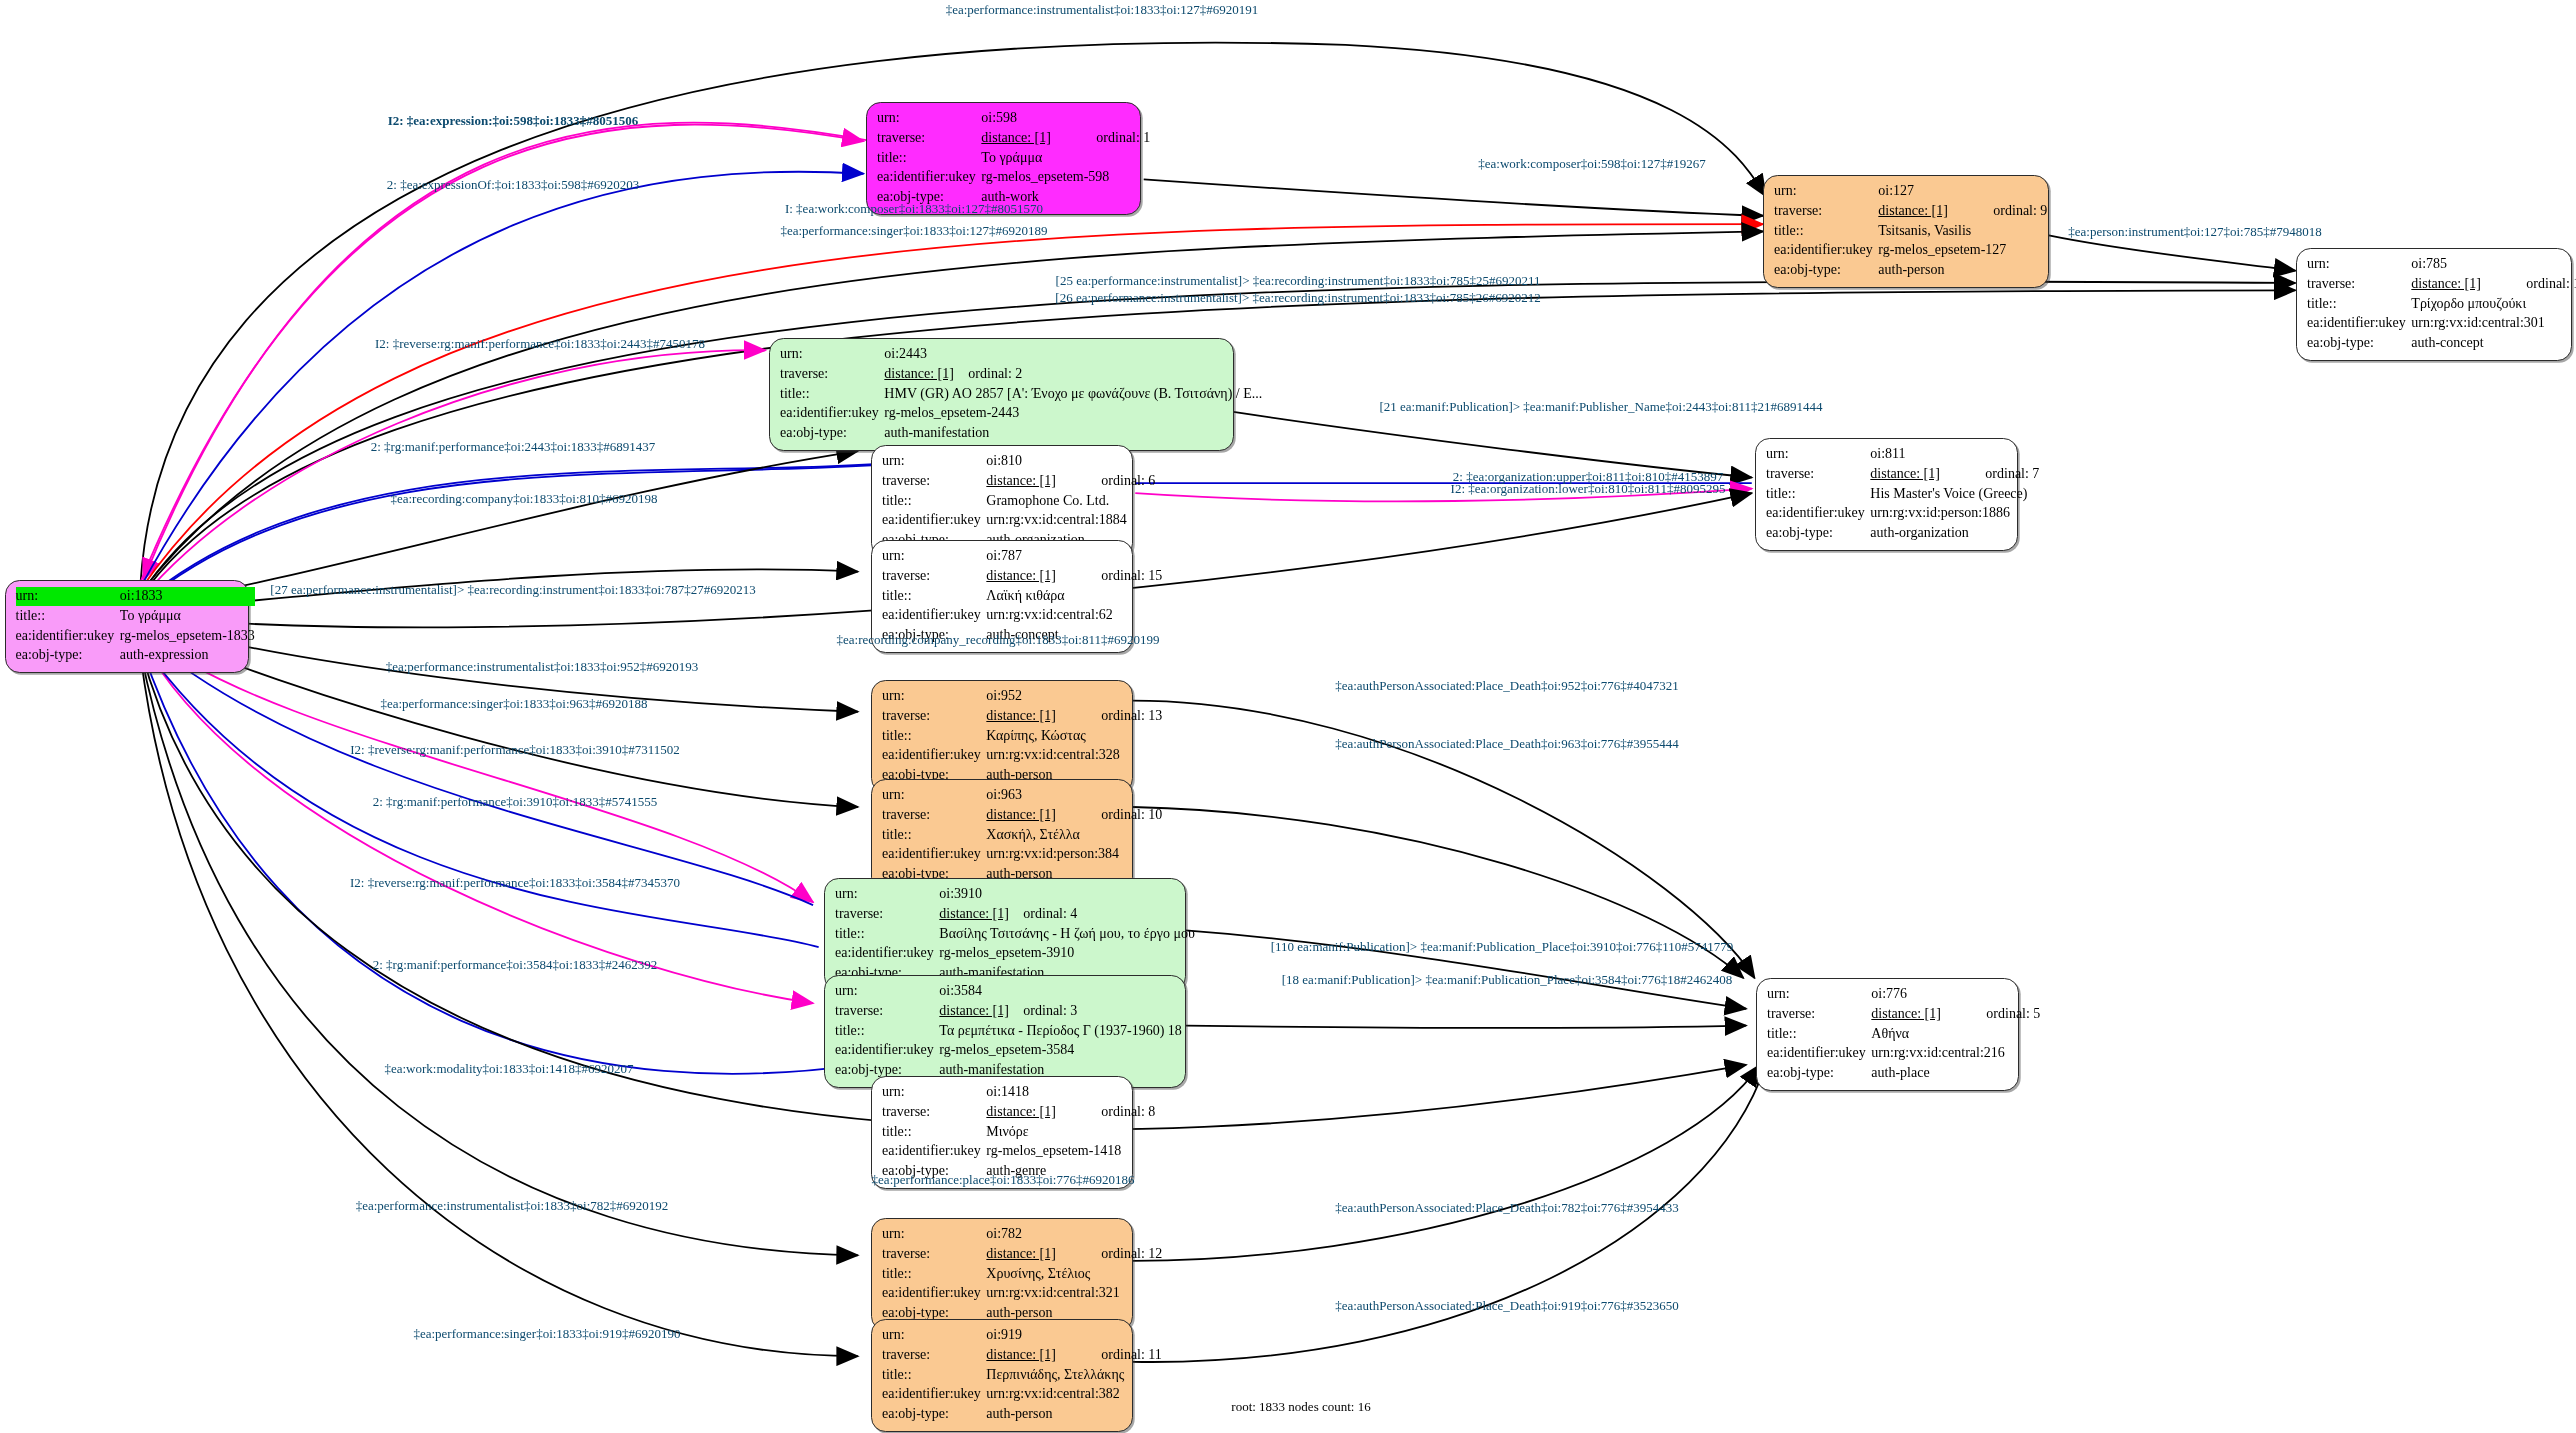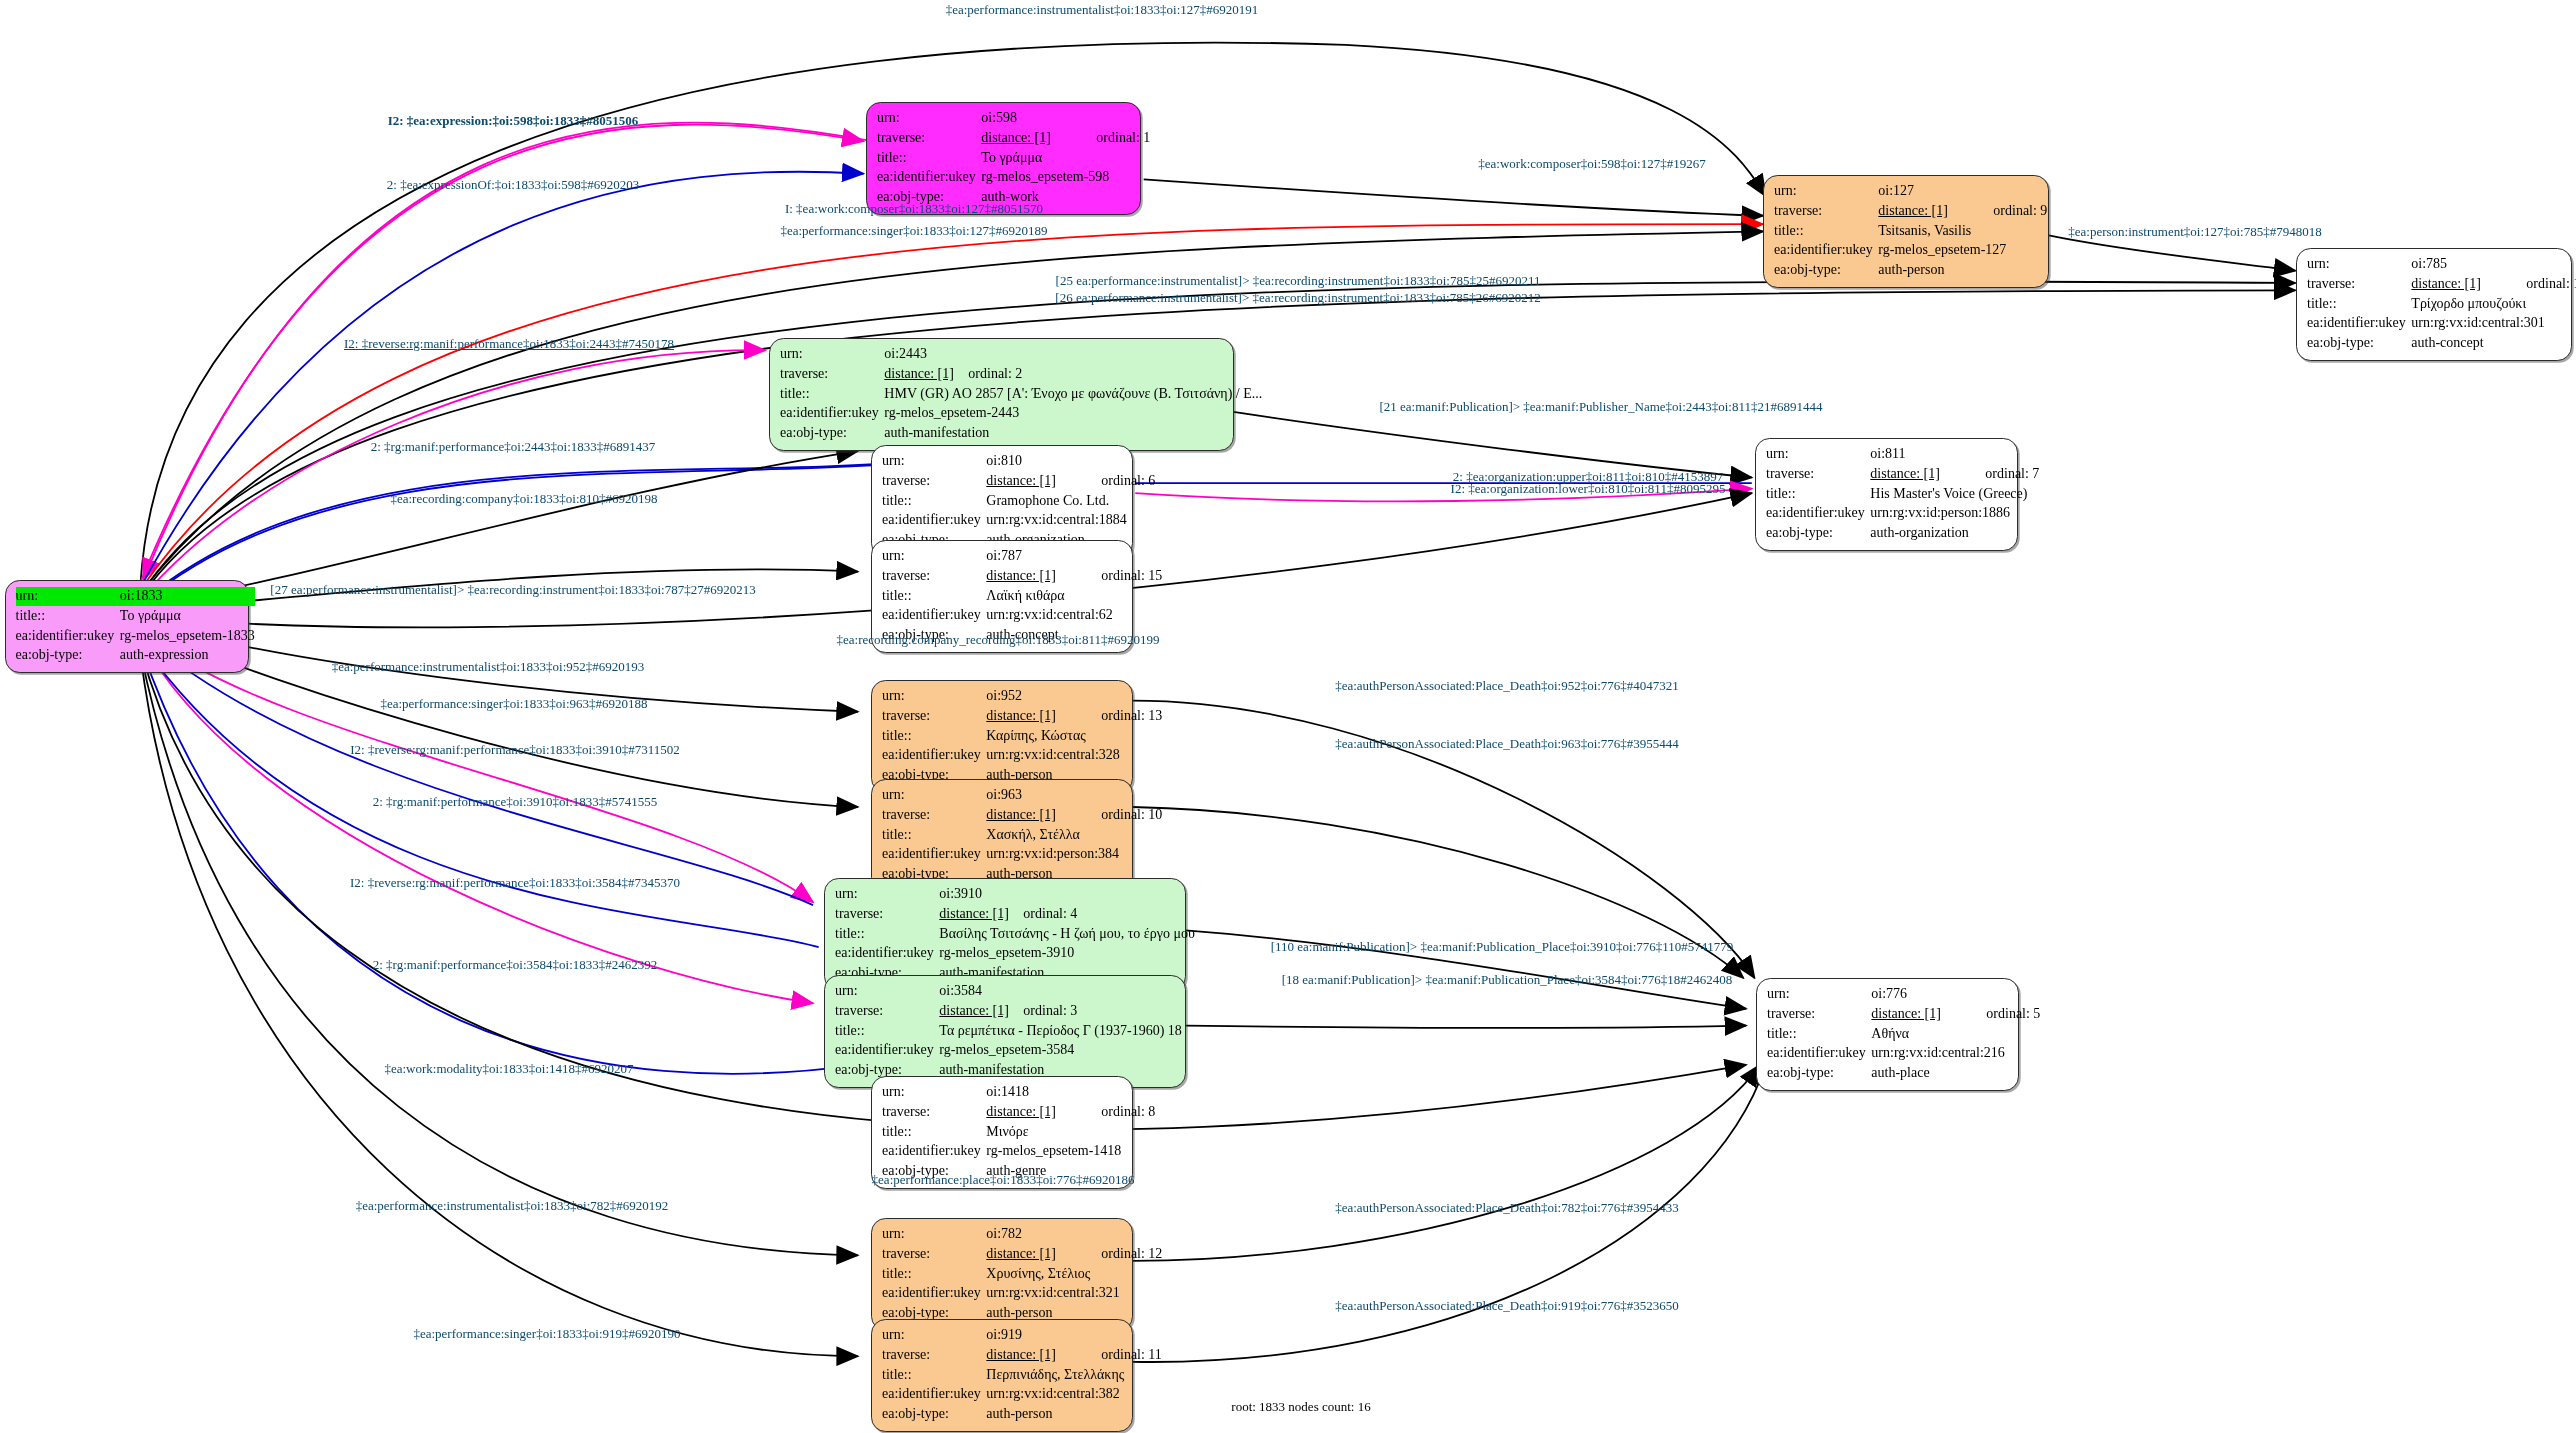--- a/index.html
+++ b/index.html
@@ -548,29 +548,29 @@
 
   <div class="elabel" style="left:1102px;top:10px;">‡ea:performance:instrumentalist‡oi:1833‡oi:127‡#6920191</div>
   <div class="elabel" style="left:513px;top:121px;font-weight:bold;">I2: ‡ea:expression:‡oi:598‡oi:1833‡#8051506</div>
   <div class="elabel" style="left:513px;top:185px;">2: ‡ea:expressionOf:‡oi:1833‡oi:598‡#6920203</div>
   <div class="elabel" style="left:1592px;top:164px;">‡ea:work:composer‡oi:598‡oi:127‡#19267</div>
   <div class="elabel" style="left:914px;top:209px;">I: ‡ea:work:composer‡oi:1833‡oi:127‡#8051570</div>
   <div class="elabel" style="left:914px;top:231px;">‡ea:performance:singer‡oi:1833‡oi:127‡#6920189</div>
   <div class="elabel" style="left:2195px;top:232px;">‡ea:person:instrument‡oi:127‡oi:785‡#7948018</div>
   <div class="elabel" style="left:1298px;top:281px;">[25 ea:performance:instrumentalist]&gt; ‡ea:recording:instrument‡oi:1833‡oi:785‡25#6920211</div>
   <div class="elabel" style="left:1298px;top:298px;">[26 ea:performance:instrumentalist]&gt; ‡ea:recording:instrument‡oi:1833‡oi:785‡26#6920212</div>
-  <div class="elabel" style="left:509px;top:344px;text-decoration:underline;">I2: ‡reverse:rg:manif:performance‡oi:1833‡oi:2443‡#7450178</div>
+  <div class="elabel" style="left:540px;top:344px;">I2: ‡reverse:rg:manif:performance‡oi:1833‡oi:2443‡#7450178</div>
   <div class="elabel" style="left:513px;top:447px;">2: ‡rg:manif:performance‡oi:2443‡oi:1833‡#6891437</div>
   <div class="elabel" style="left:524px;top:499px;">‡ea:recording:company‡oi:1833‡oi:810‡#6920198</div>
   <div class="elabel" style="left:1601px;top:407px;">[21 ea:manif:Publication]&gt; ‡ea:manif:Publisher_Name‡oi:2443‡oi:811‡21#6891444</div>
   <div class="elabel" style="left:1588px;top:477px;">2: ‡ea:organization:upper‡oi:811‡oi:810‡#4153897</div>
   <div class="elabel" style="left:1588px;top:489px;">I2: ‡ea:organization:lower‡oi:810‡oi:811‡#8095295</div>
   <div class="elabel" style="left:513px;top:590px;">[27 ea:performance:instrumentalist]&gt; ‡ea:recording:instrument‡oi:1833‡oi:787‡27#6920213</div>
   <div class="elabel" style="left:998px;top:640px;">‡ea:recording:company_recording‡oi:1833‡oi:811‡#6920199</div>
-  <div class="elabel" style="left:488px;top:667px;">‡ea:performance:instrumentalist‡oi:1833‡oi:952‡#6920193</div>
+  <div class="elabel" style="left:542px;top:667px;">‡ea:performance:instrumentalist‡oi:1833‡oi:952‡#6920193</div>
   <div class="elabel" style="left:514px;top:704px;">‡ea:performance:singer‡oi:1833‡oi:963‡#6920188</div>
   <div class="elabel" style="left:515px;top:750px;">I2: ‡reverse:rg:manif:performance‡oi:1833‡oi:3910‡#7311502</div>
   <div class="elabel" style="left:515px;top:802px;">2: ‡rg:manif:performance‡oi:3910‡oi:1833‡#5741555</div>
   <div class="elabel" style="left:515px;top:883px;">I2: ‡reverse:rg:manif:performance‡oi:1833‡oi:3584‡#7345370</div>
   <div class="elabel" style="left:515px;top:965px;">2: ‡rg:manif:performance‡oi:3584‡oi:1833‡#2462392</div>
   <div class="elabel" style="left:509px;top:1069px;">‡ea:work:modality‡oi:1833‡oi:1418‡#6920207</div>
   <div class="elabel" style="left:1507px;top:686px;">‡ea:authPersonAssociated:Place_Death‡oi:952‡oi:776‡#4047321</div>
   <div class="elabel" style="left:1507px;top:744px;">‡ea:authPersonAssociated:Place_Death‡oi:963‡oi:776‡#3955444</div>
   <div class="elabel" style="left:1502px;top:947px;">[110 ea:manif:Publication]&gt; ‡ea:manif:Publication_Place‡oi:3910‡oi:776‡110#5741779</div>
   <div class="elabel" style="left:1507px;top:980px;">[18 ea:manif:Publication]&gt; ‡ea:manif:Publication_Place‡oi:3584‡oi:776‡18#2462408</div>

